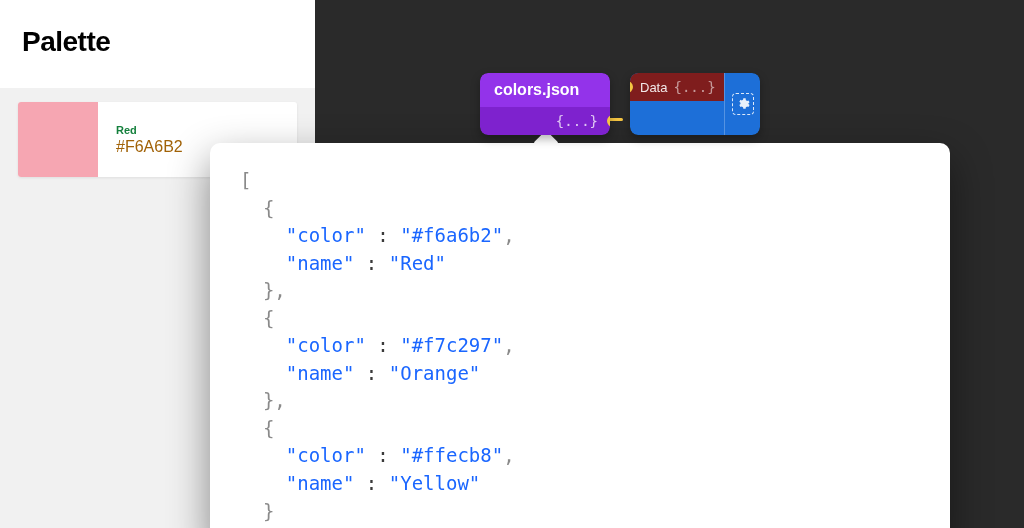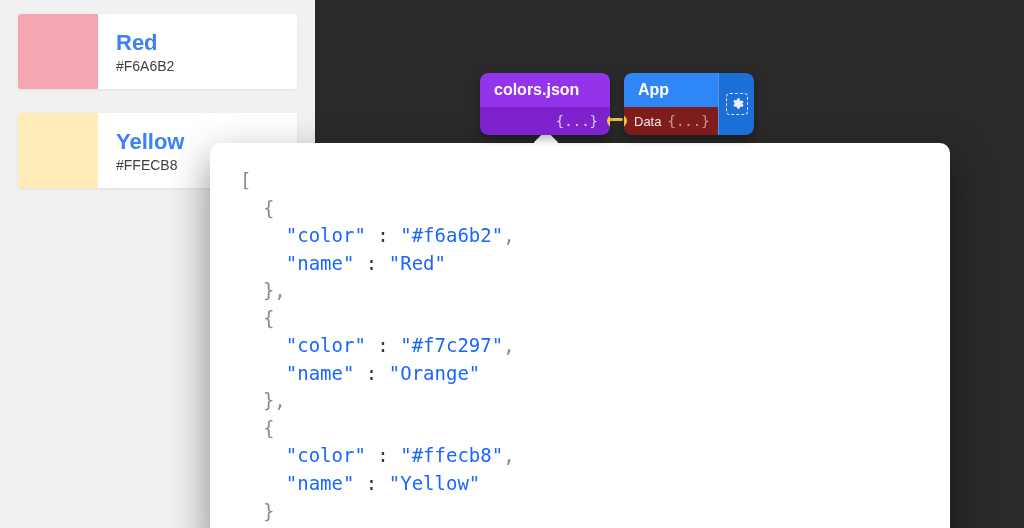--- a/index.html
+++ b/index.html
@@ -7,28 +7,28 @@
   body { display: flex; background: #2a2a2a; }
 
   
   .sidebar { width: 315px; height: 100%; background: #f1f1f1; position: relative; z-index: 2; }
   .sidebar-header { background: #fff; padding: 26px 22px 30px; }
   .sidebar-title { font-size: 28px; font-weight: 800; letter-spacing: -0.5px; color: #000; }
   .palette-list { padding: 14px 18px; display: flex; flex-direction: column; gap: 24px; }
   .palette-item { display: flex; background: #fff; border-radius: 3px; box-shadow: 0 1px 3px rgba(0,0,0,0.08); height: 75px; overflow: hidden; }
   .swatch { width: 80px; height: 100%; }
   .swatch-info { padding: 14px 18px; display: flex; flex-direction: column; justify-content: center; }
-  .swatch-name { font-size: 22px; font-weight: 700; color: #3b82f6; }
-  .swatch-hex { font-size: 14px; color: #404040; margin-top: 2px; }
+  .swatch-name { font-size: 11px; font-weight: 700; color: #15803d; }
+  .swatch-hex { font-size: 16px; color: #a16207; margin-top: 2px; }
 
   
   .canvas { flex: 1; position: relative; background: #2a2a2a; }
 
   
-  .nodes { position: absolute; top: 73px; left: 165px; display: flex; align-items: stretch; gap: 14px; z-index: 5; }
+  .nodes { position: absolute; top: 73px; left: 165px; display: flex; align-items: stretch; gap: 20px; z-index: 5; }
   .node { border-radius: 8px; overflow: hidden; display: flex; flex-direction: column; box-shadow: 0 4px 10px rgba(0,0,0,0.3); }
   .node-json { width: 130px; }
   .node-json .node-header { background: #9333ea; color: #fff; font-weight: 700; font-size: 16px; padding: 8px 14px; border-radius:8px 8px 0 0; }
   .node-json .node-body { background: #7e22ce; color: rgba(255,255,255,0.75); font-family: ui-monospace, Menlo, monospace; font-size: 14px; padding: 6px 12px; text-align: right; position: relative; border-radius:0 0 8px 8px; }
   .node-app { display: flex; flex-direction: row; width: 130px; }
   .node-app-left { background: #1d6fd8; display:flex; flex-direction:column; flex:1; border-radius:8px 0 0 8px; overflow:hidden;}
   .node-app .node-header { background: #2f86f6; color: #fff; font-weight: 700; font-size: 16px; padding: 8px 14px; }
   .node-app .node-body { background: #7f1d1d; color: rgba(255,255,255,0.9); font-size: 13px; padding: 6px 10px; display:flex; align-items:center; gap:6px; position:relative;}
   .node-app .node-body .braces { font-family: ui-monospace, Menlo, monospace; color: rgba(255,255,255,0.55); font-size:14px;}
   .node-app-right { width: 36px; background:#1d6fd8; border-left:1px solid rgba(255,255,255,0.25); display:flex; align-items:center; justify-content:center; border-radius:0 8px 8px 0;}
@@ -47,33 +47,29 @@
   .json { font-family: ui-monospace, SFMono-Regular, Menlo, Consolas, monospace; font-size:19px; line-height:1.45; color:#6e6e6e; white-space:pre; }
   .jk { color:#1a66ff; }  
   .js { color:#1a66ff; }  
   .jc { color:#3a3a3a; }  
   .jp { color:#8a8a8a; }  
 </style>
 </head>
 <body>
 
 <div class="sidebar">
+  <div class="sidebar-header">
+    <div class="sidebar-title">Palette</div>
+  </div>
   <div class="palette-list">
     <div class="palette-item">
       <div class="swatch" style="background:#f6a6b2"></div>
       <div class="swatch-info">
         <div class="swatch-name">Red</div>
         <div class="swatch-hex">#F6A6B2</div>
-      </div>
-    </div>
-    <div class="palette-item">
-      <div class="swatch" style="background:#ffecb8"></div>
-      <div class="swatch-info">
-        <div class="swatch-name">Yellow</div>
-        <div class="swatch-hex">#FFECB8</div>
       </div>
     </div>
   </div>
 </div>
 
 <div class="canvas">
 
   <div class="wire"></div>
 
   <div class="nodes">
@@ -81,21 +77,20 @@
     <div class="node node-json">
       <div class="node-header">colors.json</div>
       <div class="node-body">
         <span>{...}</span>
         <span class="port port-out"></span>
       </div>
     </div>
 
     <div class="node node-app">
       <div class="node-app-left">
-        <div class="node-header">App</div>
         <div class="node-body">
           <span class="port port-in"></span>
           <span>Data</span>
           <span class="braces">{...}</span>
         </div>
       </div>
       <div class="node-app-right">
         <span class="gear-box">
           <svg viewBox="0 0 24 24">
               <path d="M12 8a4 4 0 100 8 4 4 0 000-8zm9.4 4a7.7 7.7 0 00-.1-1.2l2-1.6-2-3.4-2.4 1a7.6 7.6 0 00-2-1.2L16.5 2h-4l-.4 2.6a7.6 7.6 0 00-2 1.2l-2.4-1-2 3.4 2 1.6a7.7 7.7 0 000 2.4l-2 1.6 2 3.4 2.4-1a7.6 7.6 0 002 1.2l.4 2.6h4l.4-2.6a7.6 7.6 0 002-1.2l2.4 1 2-3.4-2-1.6c.07-.4.1-.8.1-1.2z"></path>

